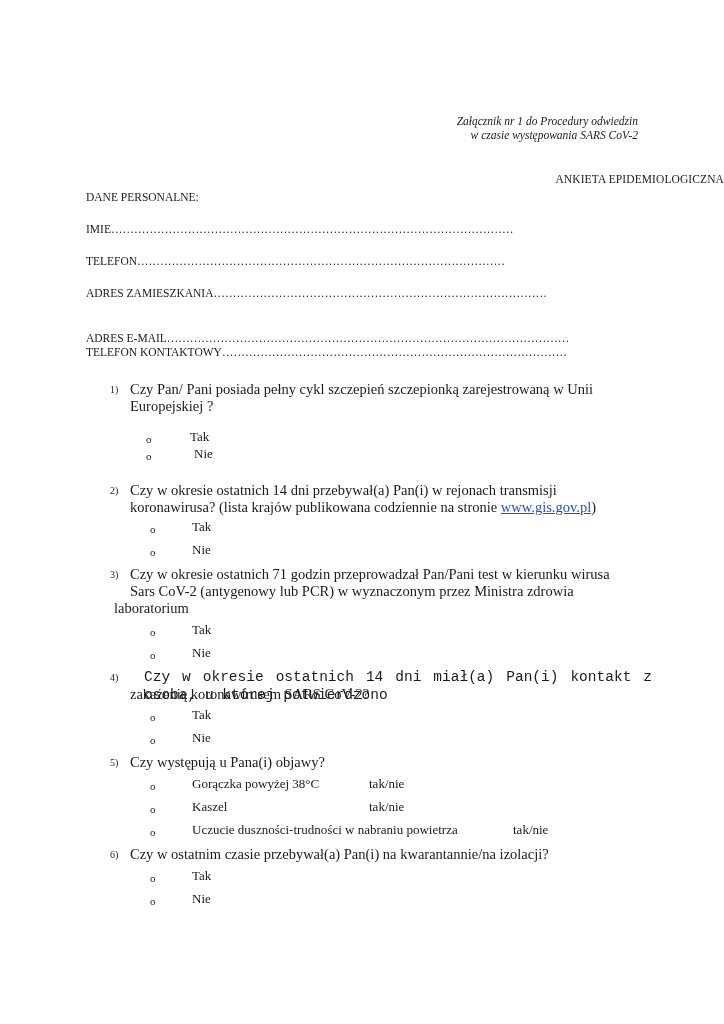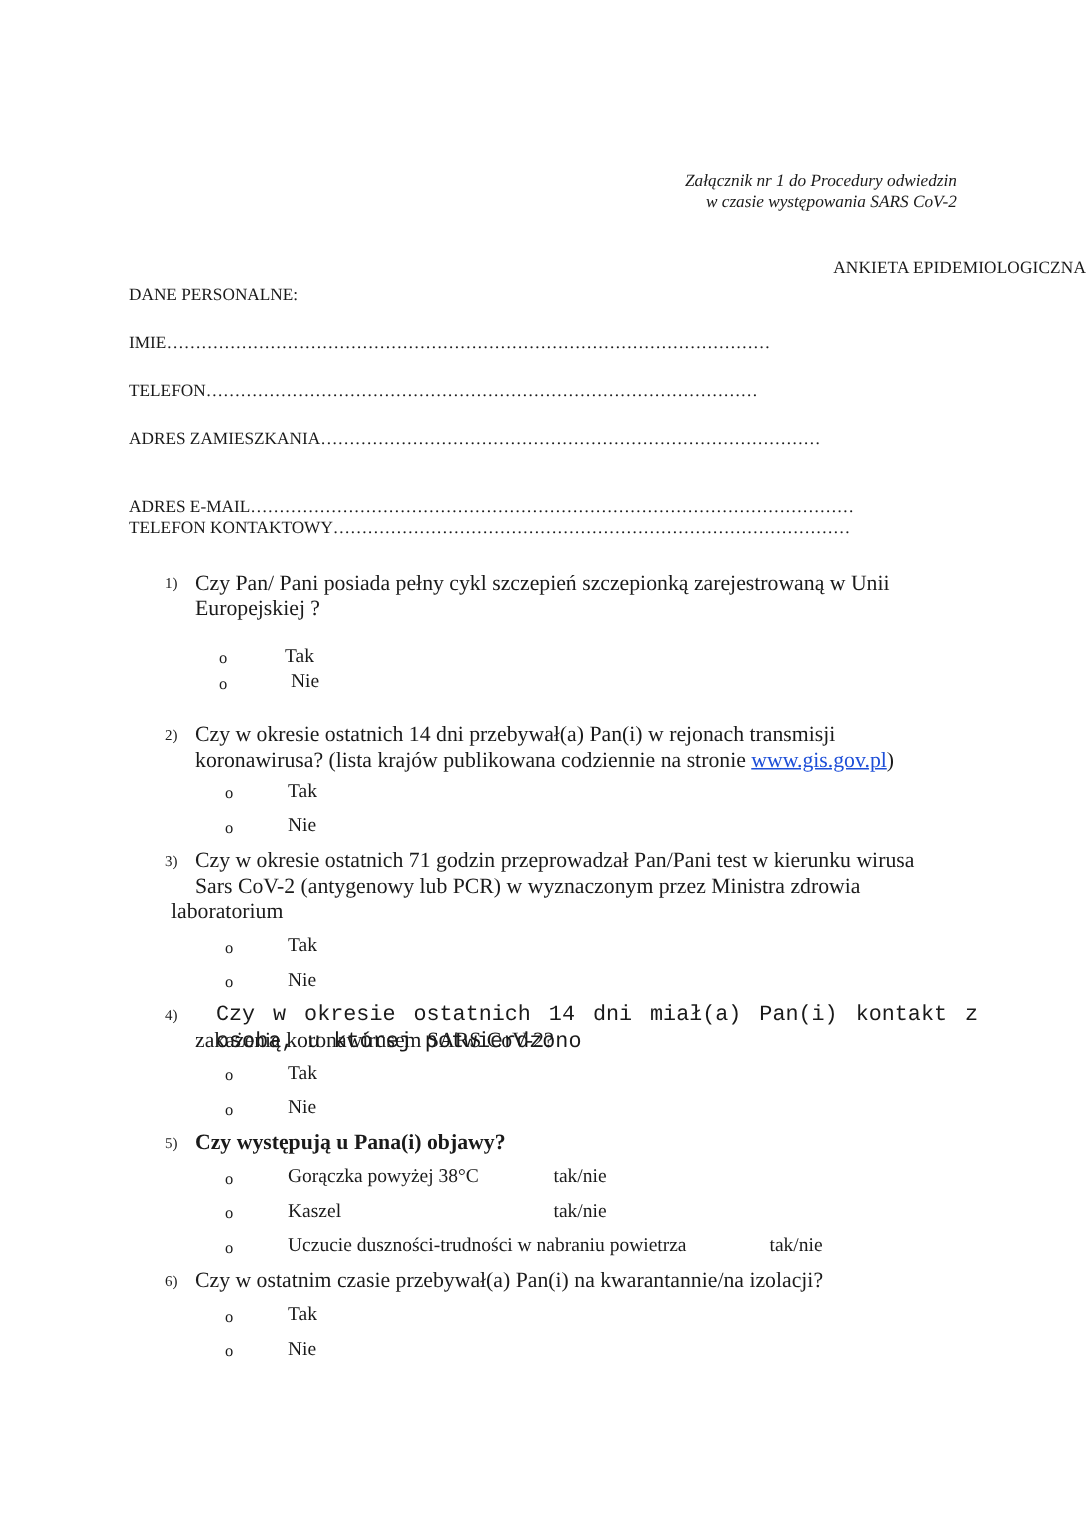--- a/index.html
+++ b/index.html
@@ -74,21 +74,21 @@
 
 <div class="abs qnum" style="left:110px; top:672px;">4)</div>
 <div class="abs q just" style="left:144px; top:668px; width:508px;font-family:Liberation Mono, monospace;">Czy w okresie ostatnich 14 dni miał(a) Pan(i) kontakt z osobą, u której potwierdzono</div>
 <div class="abs q" style="left:130px; top:685px;">zakażenie koronawirusem SARS CoV-2?</div>
 <div class="abs bullet" style="left:150px; top:711px;">o</div>
 <div class="abs opt" style="left:172px; top:707px;">Tak</div>
 <div class="abs bullet" style="left:150px; top:734px;">o</div>
 <div class="abs opt" style="left:172px; top:730px;">Nie</div>
 
 <div class="abs qnum" style="left:110px; top:757px;">5)</div>
-<div class="abs q" style="left:130px; top:753px;font-weight:bold;">Czy występują u Pana(i) objawy?</div>
+<div class="abs q" style="left:130px; top:753px;">Czy występują u Pana(i) objawy?</div>
 <div class="abs bullet" style="left:150px; top:780px;">o</div>
 <div class="abs opt" style="left:172px; top:776px;">Gorączka powyżej 38°C</div>
 <div class="abs opt" style="left:349px; top:776px;">tak/nie</div>
 <div class="abs bullet" style="left:150px; top:803px;">o</div>
 <div class="abs opt" style="left:172px; top:799px;">Kaszel</div>
 <div class="abs opt" style="left:349px; top:799px;">tak/nie</div>
 <div class="abs bullet" style="left:150px; top:826px;">o</div>
 <div class="abs opt" style="left:172px; top:822px;">Uczucie duszności-trudności w nabraniu powietrza</div>
 <div class="abs opt" style="left:493px; top:822px;">tak/nie</div>
 

